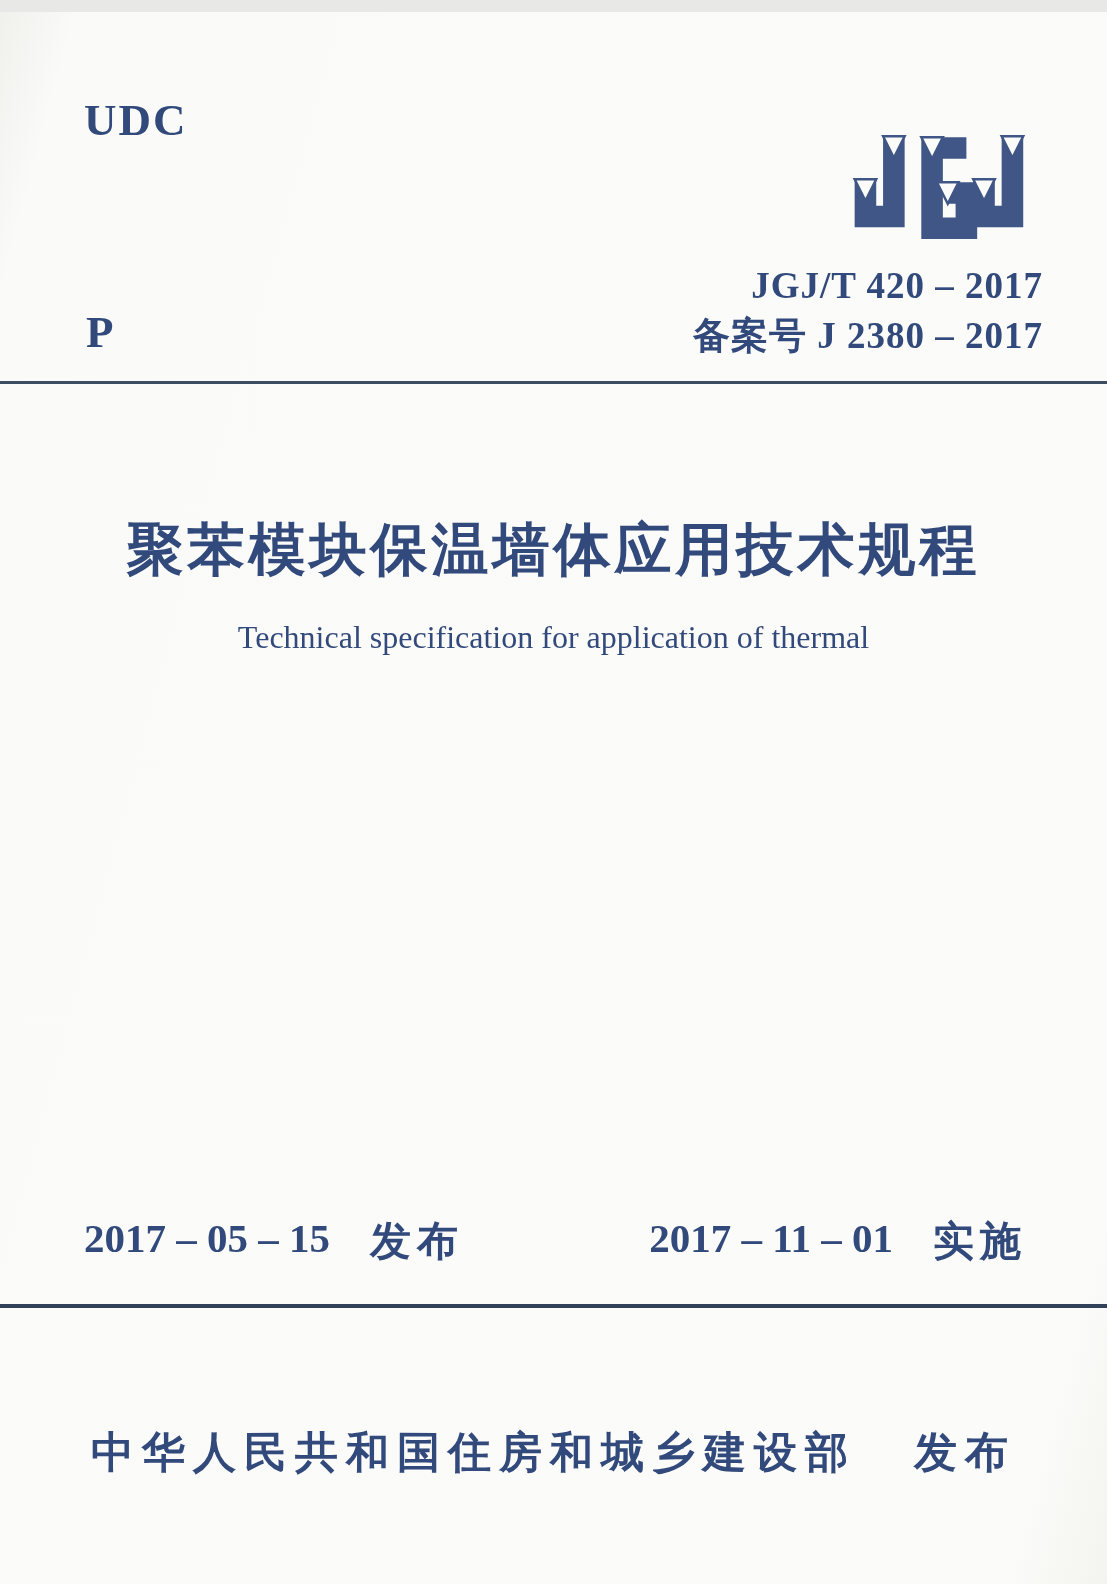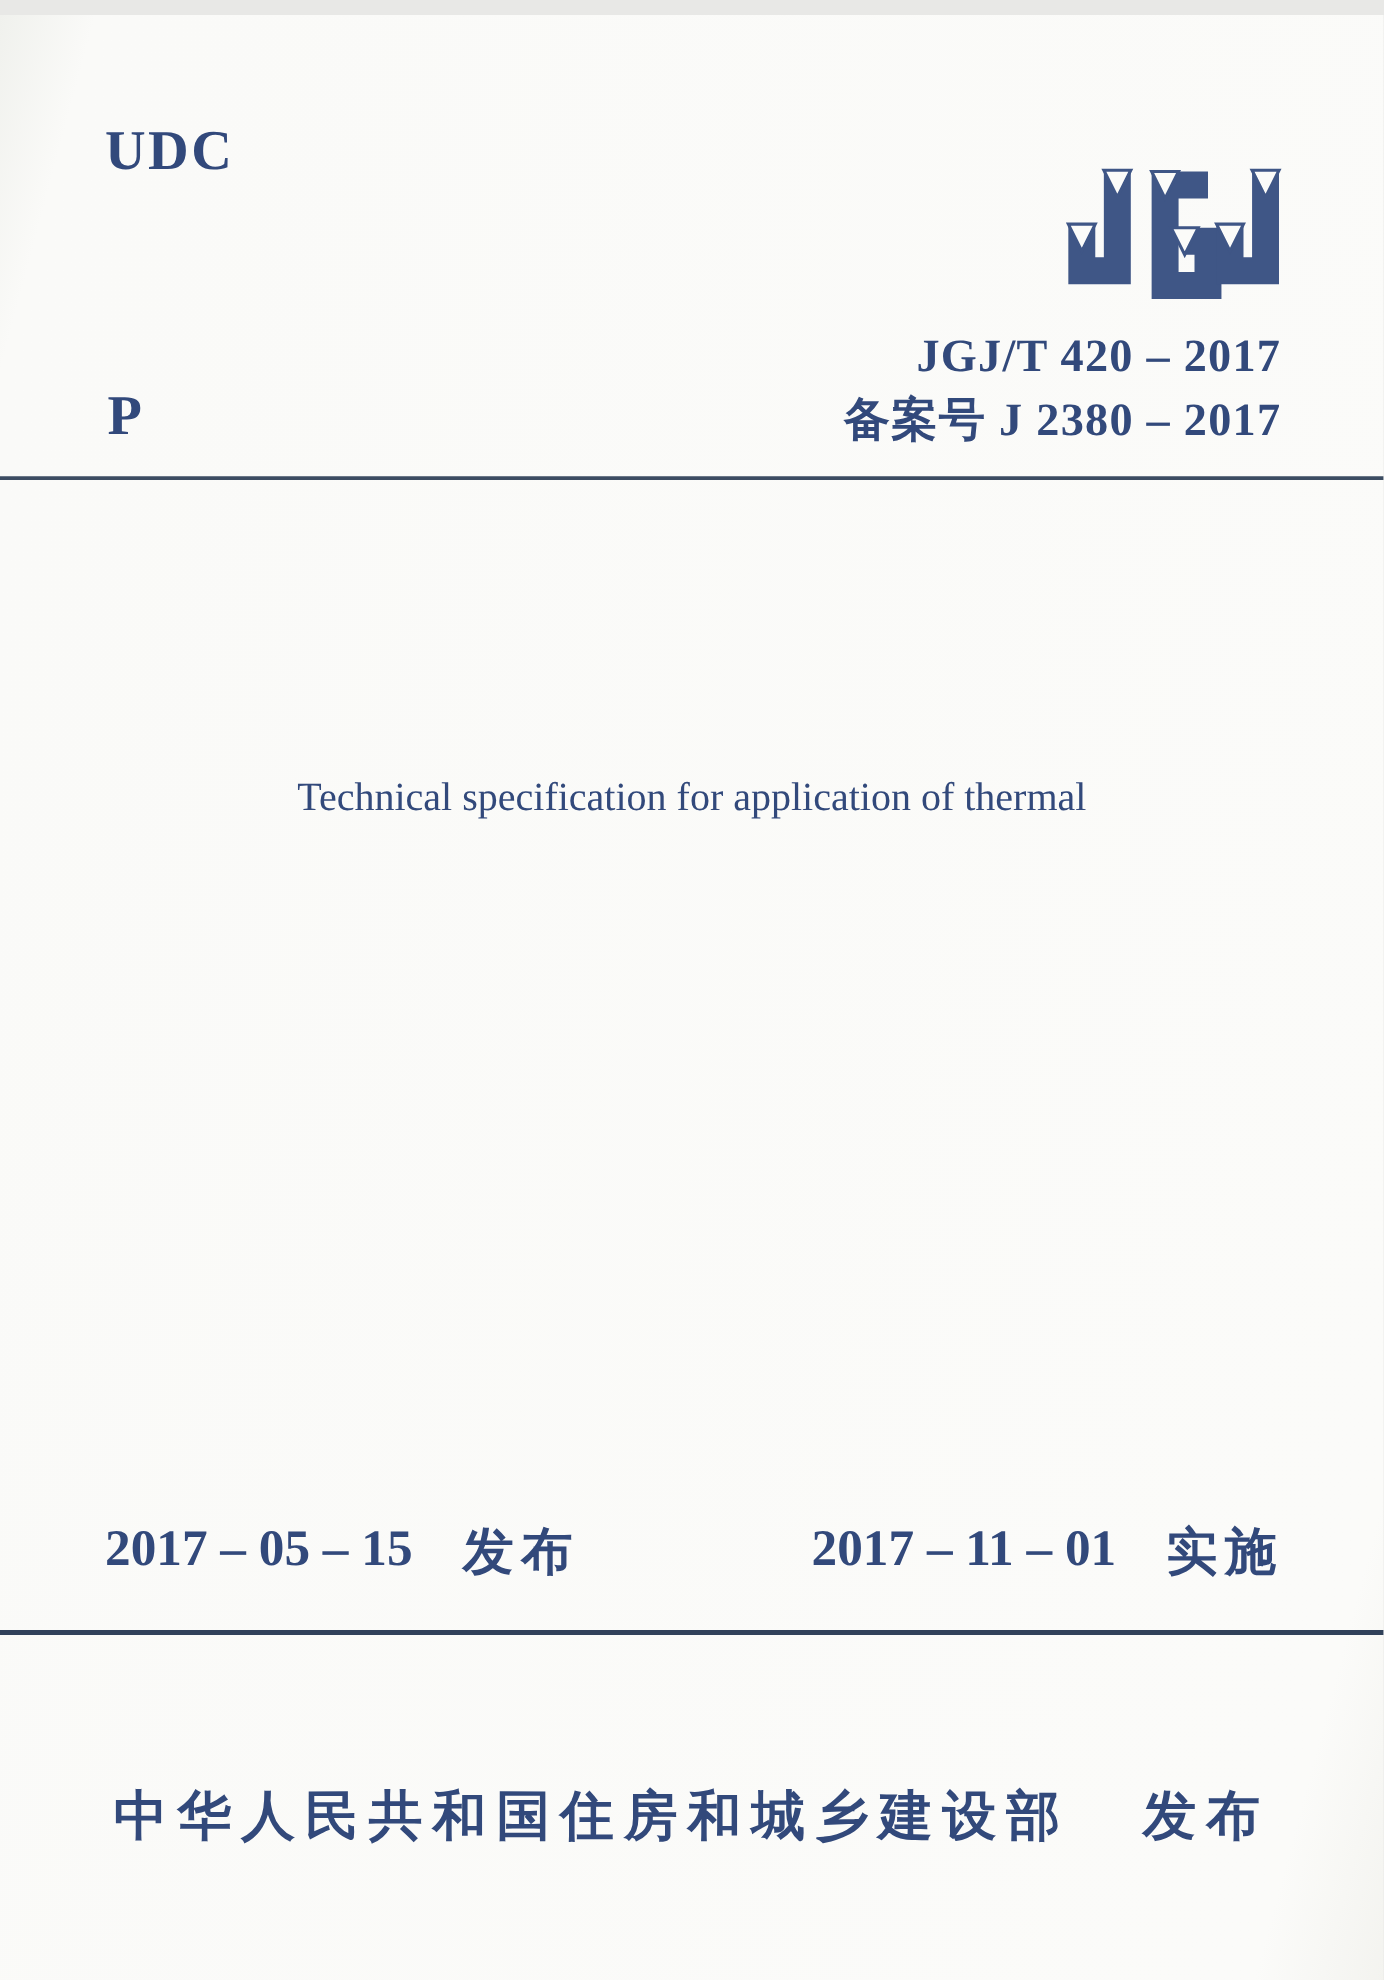--- a/index.html
+++ b/index.html
@@ -21,21 +21,21 @@
   .std-type {
     position:absolute; left:264px; top:186px;
     font-size:41px; font-weight:bold; letter-spacing:3px;
     white-space:nowrap;
   }
   .logo {
     position:absolute; left:838px; top:118px;
     width:196px; height:130px;
   }
   .num-block {
-    position:absolute; right:82px;
+    position:absolute; right:64px;
     font-size:37px; font-weight:bold; letter-spacing:1px;
     white-space:nowrap; text-align:right;
   }
   .std-no { top:252px; }
   .record-no { top:299px; }
   .class-code {
     position:absolute; left:86px; top:294px;
     font-size:45px; font-weight:bold;
   }
   .rule { position:absolute; left:0; right:0; }
@@ -102,20 +102,21 @@
     </svg>
   </div>
 
   <div class="num-block std-no">JGJ/T 420 – 2017</div>
   <div class="num-block record-no">备案号 J 2380 – 2017</div>
 
   <div class="class-code">P</div>
 
   <div class="rule rule-top"></div>
 
+  <div class="title-zh">聚苯模块保温墙体应用技术规程</div>
 
   <div class="title-en">
     <div>Technical specification for application of thermal</div>
   </div>
 
   <div class="dates">
     <div class="date-group">
       <span>2017 – 05 – 15</span>
       <span class="date-label">发布</span>
     </div>

